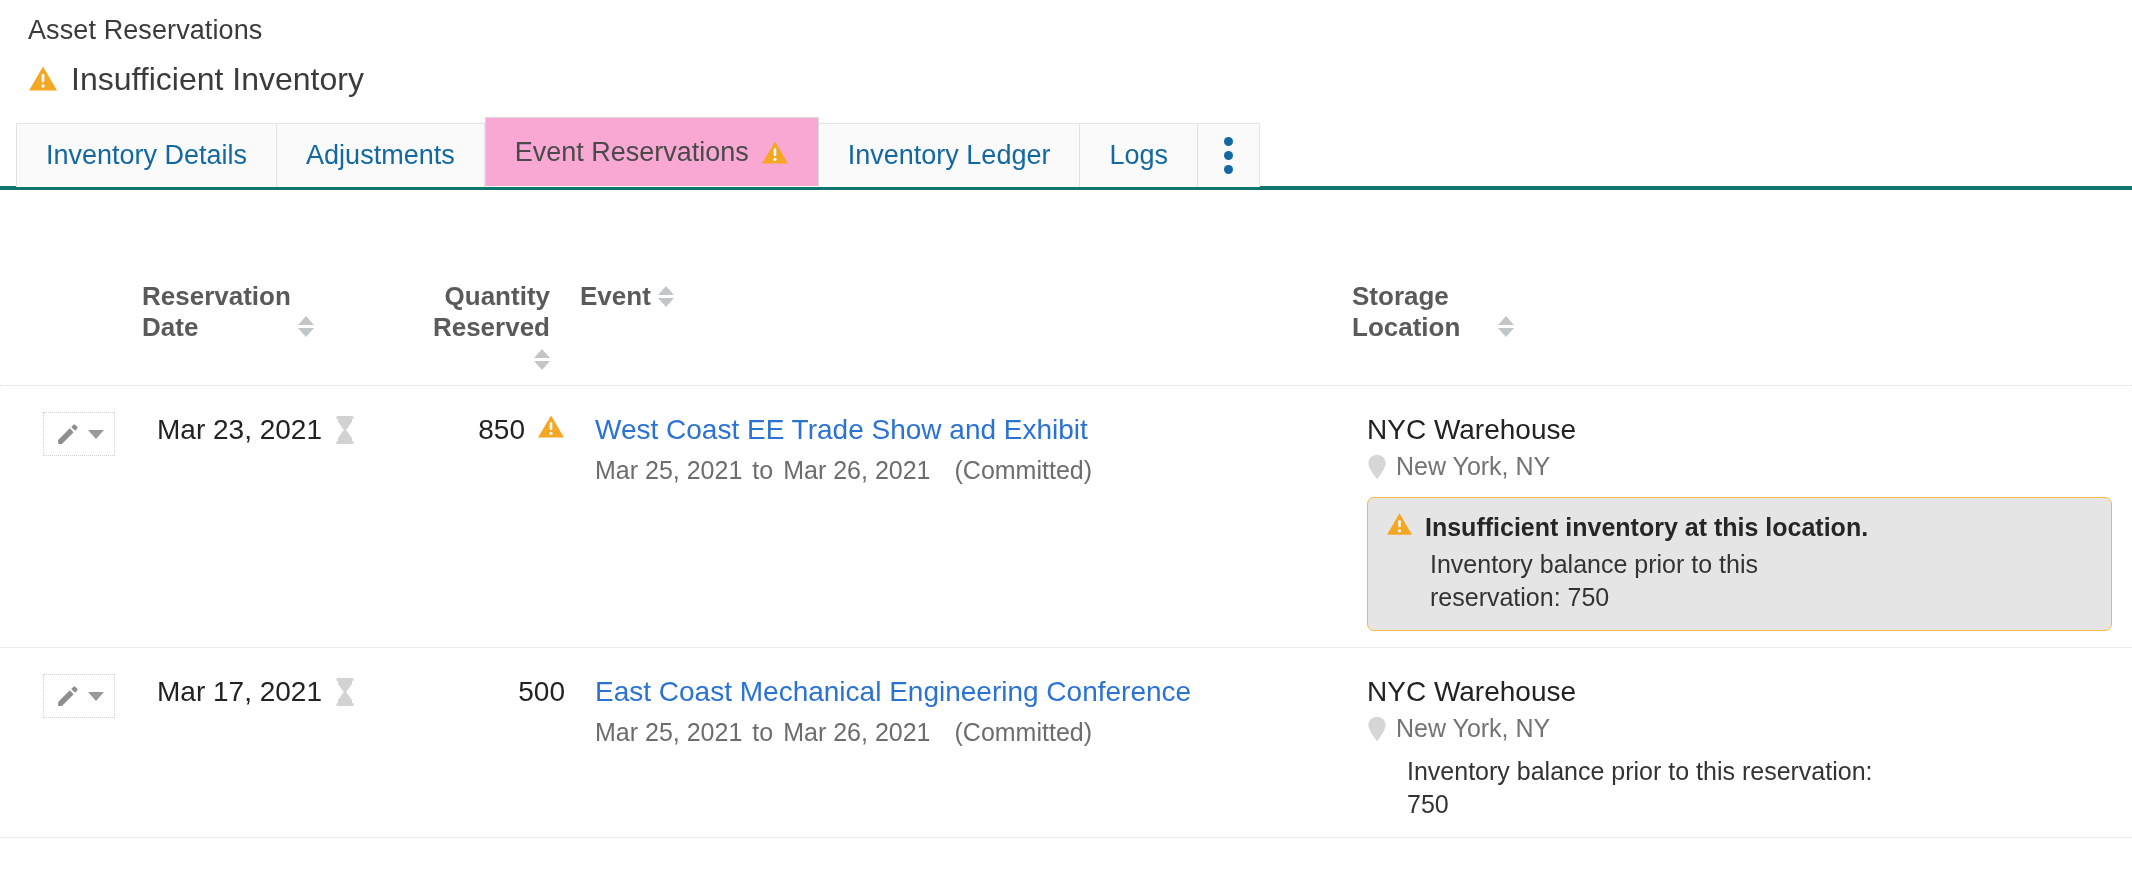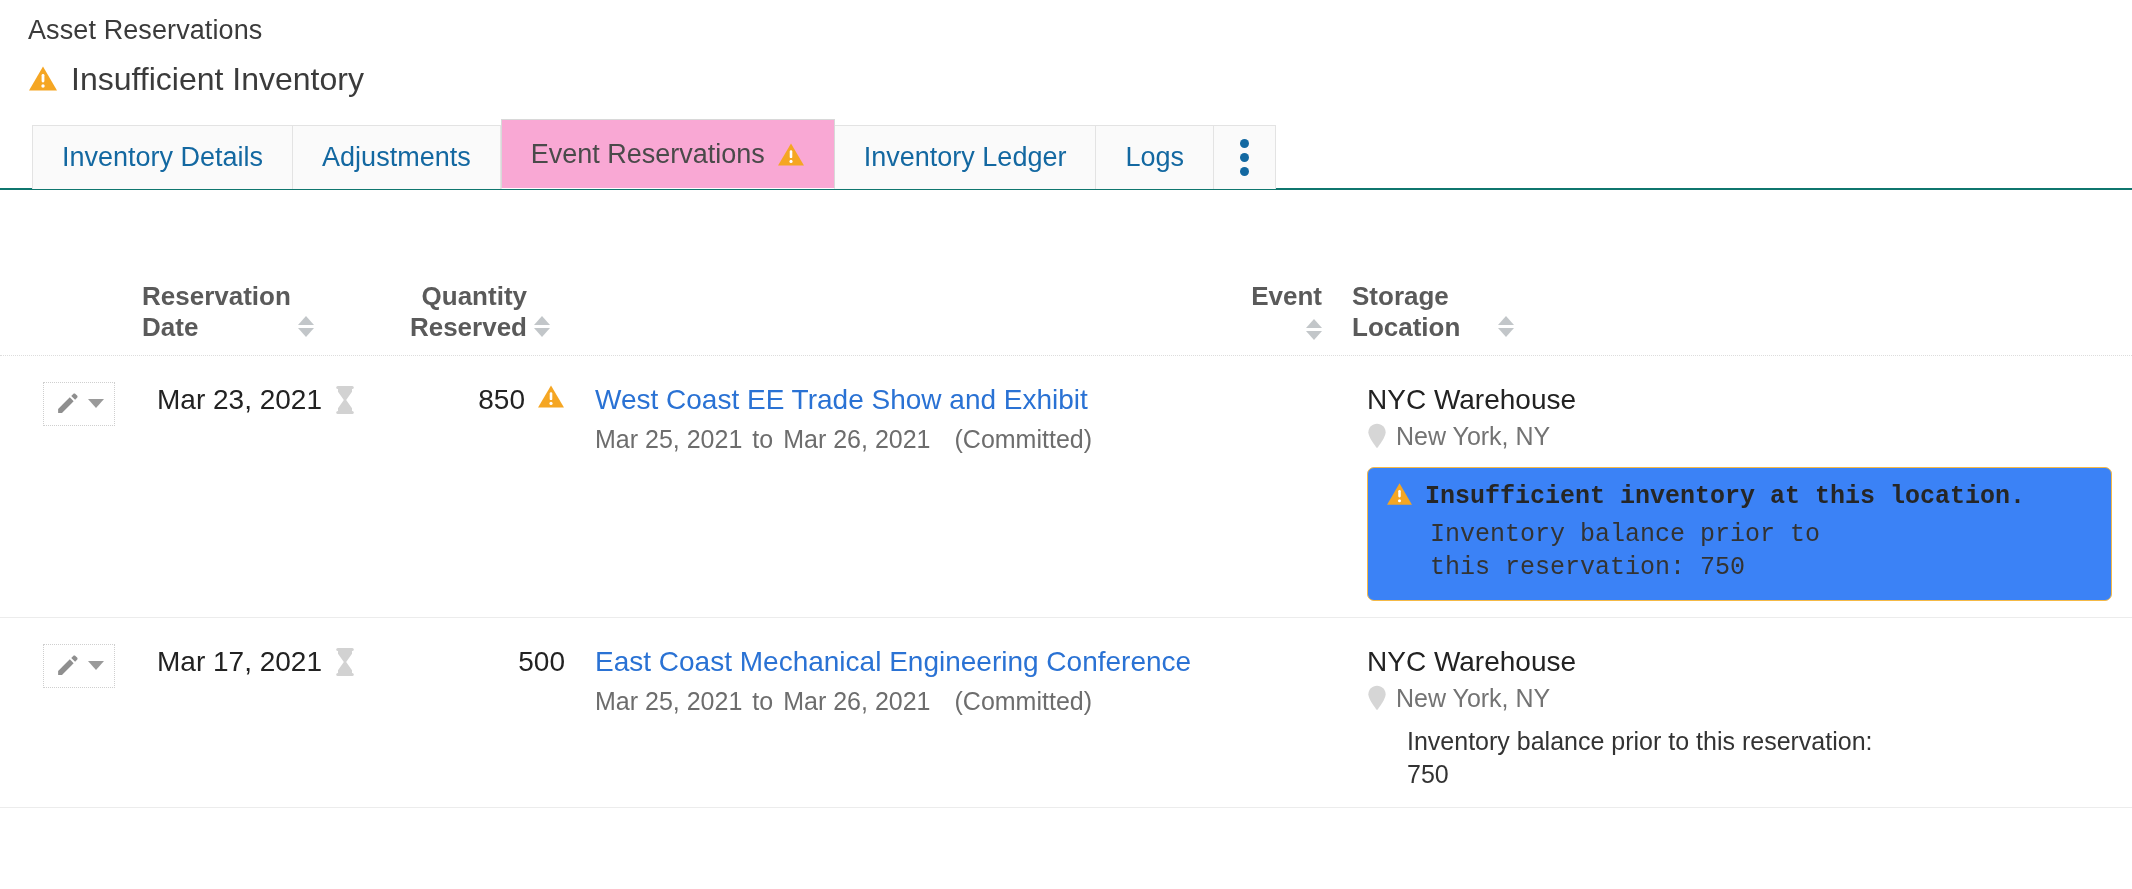--- a/index.html
+++ b/index.html
@@ -38,22 +38,22 @@
 
   
   .warn-tri { display: inline-block; position: relative; flex: none; }
   .warn-tri svg { display: block; }
 
   
   .tabstrip {
     display: flex;
     align-items: flex-end;
     margin-top: 22px;
-    padding-left: 32px;
-    border-bottom: 2px solid #0f766e;
+    padding-left: 16px;
+    border-bottom: 4px solid #0f766e;
     height: 70px;
   }
   .tab {
     height: 64px;
     display: flex;
     align-items: center;
     gap: 12px;
     padding: 0 29px;
     font-size: 27px;
     color: #1368a1;
@@ -123,23 +123,23 @@
   .sorter .up { border-bottom: 9px solid #c2c6c9; }
   .sorter .dn { border-top: 9px solid #c2c6c9; }
 
   
   .c-act   { width: 92px;  flex: none; }
   .c-date  { width: 226px; flex: none; }
   .c-qty   { width: 204px; flex: none; }
   .c-event { width: 772px; flex: none; }
   .c-loc   { flex: 1 1 auto; min-width: 0; gap: 38px; }
 
-  .th.c-qty { justify-content: flex-end; text-align: right; }
+  .th.c-qty { justify-content: center; text-align: right; flex-direction: column; }
   .th.c-qty .lbl { text-align: right; }
-  .th.c-event { padding-left: 30px; flex-direction: column; }
+  .th.c-event { padding-left: 30px; }
   .th.c-loc  { padding-left: 30px; }
   .th.c-date { padding-left: 22px; }
 
   .tbody-row {
     border-bottom: 1px solid #ececec;
     padding-top: 22px;
     padding-bottom: 16px;
     min-height: 100px;
     padding-left: 43px;
   }
@@ -210,27 +210,26 @@
     display: flex;
     align-items: center;
     gap: 9px;
     font-size: 25px;
     color: #737373;
   }
   .pin svg { display: block; }
 
   .callout {
     margin-top: 16px;
-    background: #3b82f6;
+    background: #e5e5e5;
     border: 1px solid #f5b945;
     border-radius: 7px;
     padding: 14px 18px 16px 18px;
     width: 830px;
     max-width: 100%;
-    font-family: Liberation Mono, monospace;
   }
   .callout-head {
     display: flex;
     align-items: flex-start;
     gap: 12px;
     font-size: 25px;
     font-weight: bold;
     color: #262626;
     line-height: 1.2;
   }

